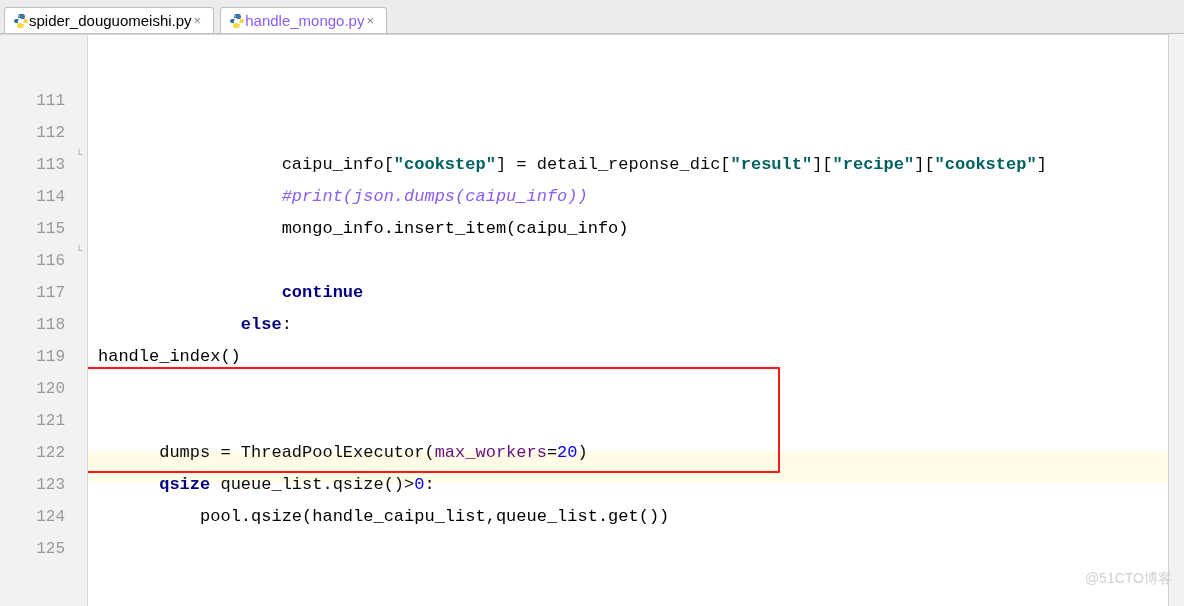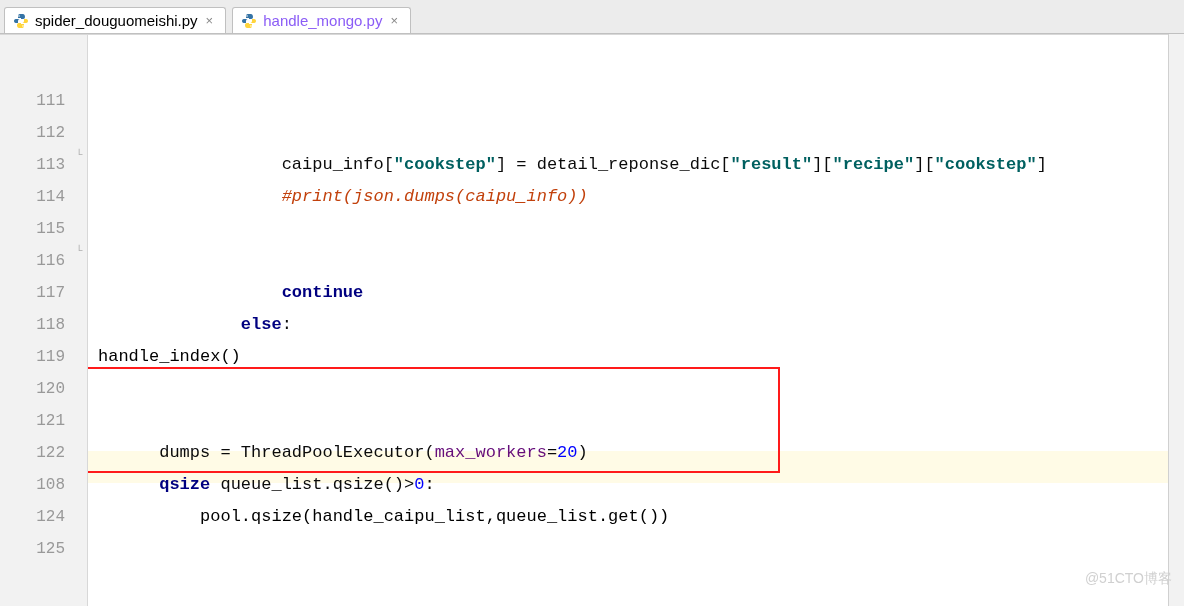--- a/index.html
+++ b/index.html
@@ -33,21 +33,20 @@
     display: flex;
     align-items: center;
     padding: 4px 10px 4px 8px;
     background: #ffffff;
     border: 1px solid #c0c0c0;
     border-bottom: none;
     margin-right: 6px;
     font-size: 15px;
     border-top-left-radius: 3px;
     border-top-right-radius: 3px;
-    gap: 6px;
     cursor: pointer;
   }
   .tab.active .tab-label { color: #000; font-weight: 500; }
   .tab .tab-label { color: #8b5cf6; }
   .py-icon {
     width: 16px; height: 16px;
     display: inline-flex; align-items: center; justify-content: center;
     position: relative;
   }
   .py-icon svg { width:16px; height:16px; }
@@ -96,21 +95,21 @@
     padding-left: 10px;
     color:#0b0b0b;
   }
   .indent-bar {
     position:absolute; left:0; top:0; bottom:0;
     width:8px;
   }
   .ib-hl { background:#e5e0f5; }
   .kw   { color:#000080; font-weight:bold; }
   .str  { color:#006060; font-weight:bold; }
-  .cmt  { color:#c2410c; font-style:italic; }
+  .cmt  { color:#8b5cf6; font-style:italic; }
   .nm   { color:#660e7a; }
   .num  { color:#0000ff;margin-top:40px; }
   .fn   { color:#000; }
   .active-line-bg {
     position:absolute; left:0; right:0;
     height:32px;
     background:#fffbe6;
     z-index:0;
   }
   .code-line span, .code-line .seg { position:relative; z-index:1; }
@@ -173,21 +172,21 @@
       <div class="ln">113</div>
       <div class="ln">114</div>
       <div class="ln">115</div>
       <div class="ln">116</div>
       <div class="ln">117</div>
       <div class="ln">118</div>
       <div class="ln">119</div>
       <div class="ln">120</div>
       <div class="ln">121</div>
       <div class="ln">122</div>
-      <div class="ln">108</div>
+      <div class="ln">123</div>
       <div class="ln">124</div>
       <div class="ln">125</div>
       <div class="fold-col">
       <div class="fold-mark" style="top:114px;">└</div>
       <div class="fold-mark" style="top:210px;">└</div>
     </div>
   </div>
 
   <div class="code-area">
     <div class="active-line-bg" style="top:416px;"></div>
@@ -197,21 +196,21 @@
       <span class="seg">            caipu_info[</span><span class="str">"cookstep"</span><span class="seg">] = detail_reponse_dic[</span><span class="str">"result"</span><span class="seg">][</span><span class="str">"recipe"</span><span class="seg">][</span><span class="str">"cookstep"</span><span class="seg">]</span>
     </div>
 
     <div class="code-line">
       <span class="indent-bar ib-hl"></span>
       <span class="seg">            </span><span class="cmt">#print(json.dumps(caipu_info))</span>
     </div>
 
     <div class="code-line">
       <span class="indent-bar ib-hl"></span>
-      <span class="seg">            </span>
+      <span class="seg">            </span><span class="fn">mongo_info.insert_item(caipu_info)</span>
     </div>
 
     <div class="code-line"><span class="indent-bar ib-hl"></span><span class="seg"></span></div>
 
     <div class="code-line">
       <span class="indent-bar ib-hl"></span>
       <span class="seg">            </span><span class="kw">continue</span>
     </div>
 
     <div class="code-line">

